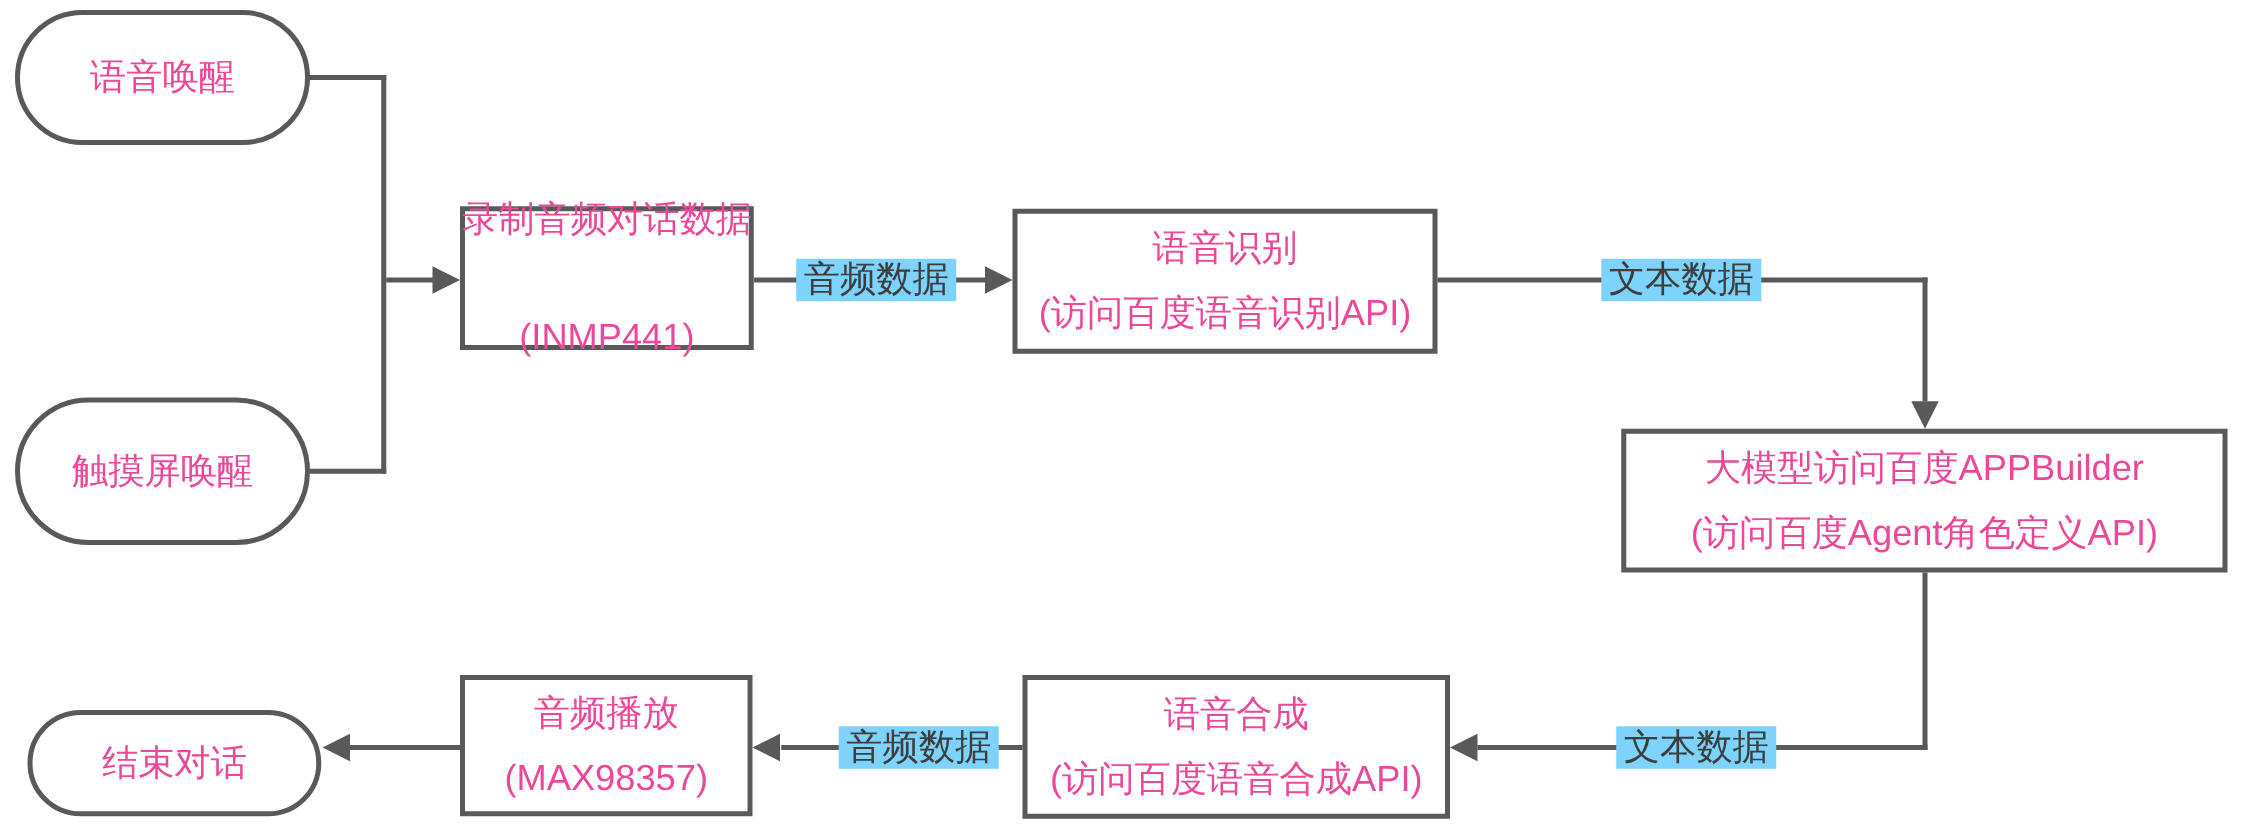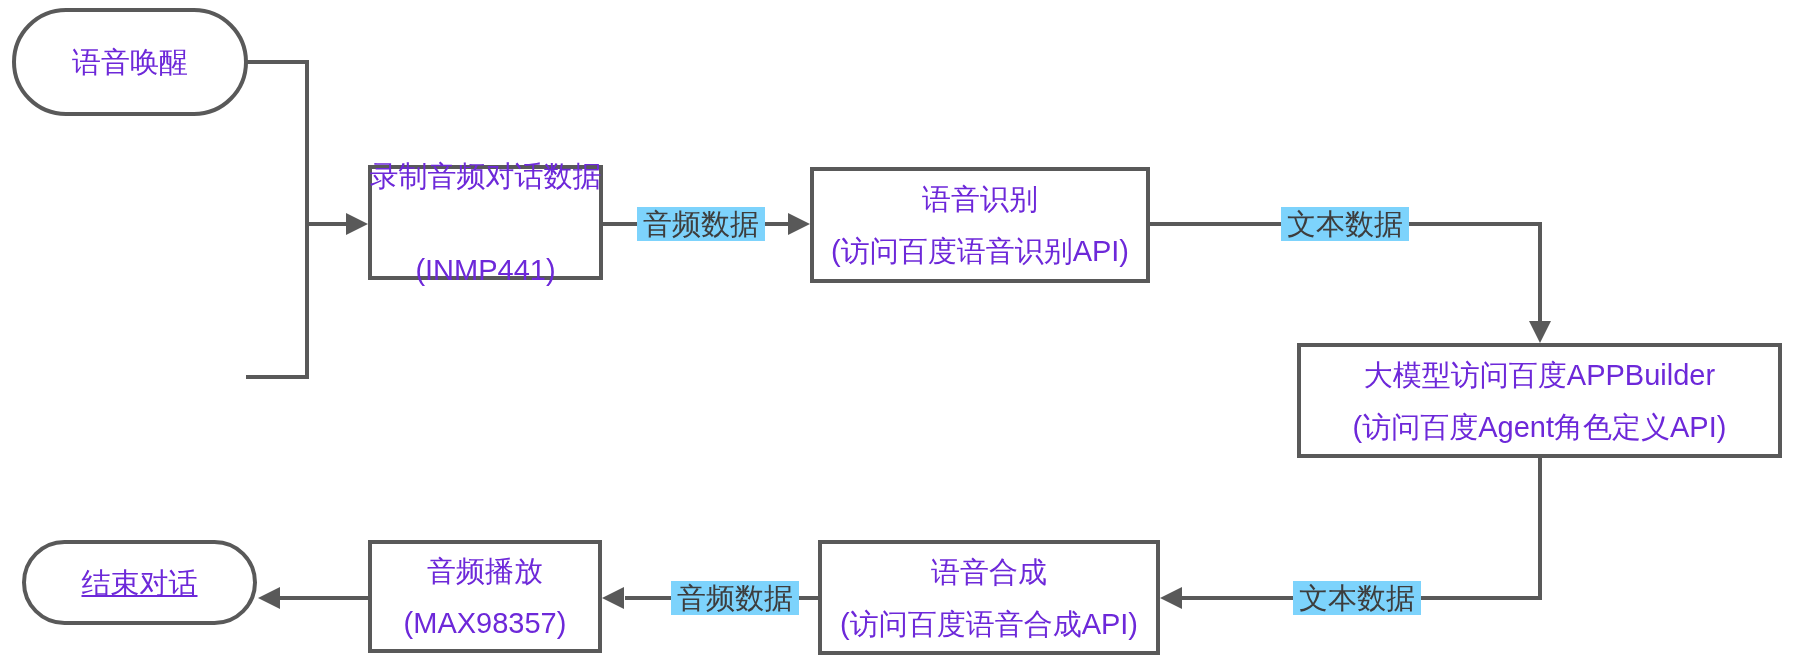--- a/index.html
+++ b/index.html
@@ -20,21 +20,21 @@
     position: absolute;
     box-sizing: border-box;
     border: 4px solid #595959;
     background: #ffffff;
     display: flex;
     flex-direction: column;
     align-items: center;
     justify-content: center;
     text-align: center;
     font-size: 29px;
-    color: #6d28d9;
+    color: #ec4899;
     line-height: 52px;
     white-space: nowrap;
   }
   .stadium { border-radius: 60px; }
   .hline, .vline { position: absolute; background: #595959; }
   .hline { height: 4px; }
   .vline { width: 4px; }
   .arrow { position: absolute; width: 0; height: 0; }
   .arrow-right {
     border-top: 11px solid transparent;
@@ -64,20 +64,23 @@
 </style>
 </head>
 <body>
 
 <div class="canvas">
 
   <div class="node stadium" style="left:12px; top:8px; width:236px; height:108px;">
     <span>语音唤醒</span>
   </div>
 
+  <div class="node stadium" style="left:12px; top:318px; width:236px; height:118px;">
+    <span>触摸屏唤醒</span>
+  </div>
 
   <div class="node" style="left:368px; top:165px; width:235px; height:115px;gap:42px;">
     <span>录制音频对话数据</span>
     <span>(INMP441)</span>
   </div>
 
   <div class="node" style="left:810px; top:167px; width:340px; height:116px;">
     <span>语音识别</span>
     <span>(访问百度语音识别API)</span>
   </div>
@@ -90,21 +93,21 @@
   <div class="node" style="left:818px; top:540px; width:342px; height:115px;align-items:center;">
     <span>语音合成</span>
     <span>(访问百度语音合成API)</span>
   </div>
 
   <div class="node" style="left:368px; top:540px; width:234px; height:113px;">
     <span>音频播放</span>
     <span>(MAX98357)</span>
   </div>
 
-  <div class="node stadium" style="left:22px; top:540px; width:235px; height:85px;text-decoration:underline;">
+  <div class="node stadium" style="left:22px; top:568px; width:235px; height:85px;">
     <span>结束对话</span>
   </div>
 
   <div class="hline" style="left:246px; top:60px; width:63px;"></div>
   <div class="hline" style="left:246px; top:375px; width:63px;"></div>
   <div class="vline" style="left:305px; top:60px; height:319px;"></div>
   <div class="hline" style="left:309px; top:222px; width:39px;"></div>
   <div class="arrow arrow-right" style="left:346px; top:213px;"></div>
 
   <div class="hline" style="left:603px; top:222px; width:185px;"></div>

